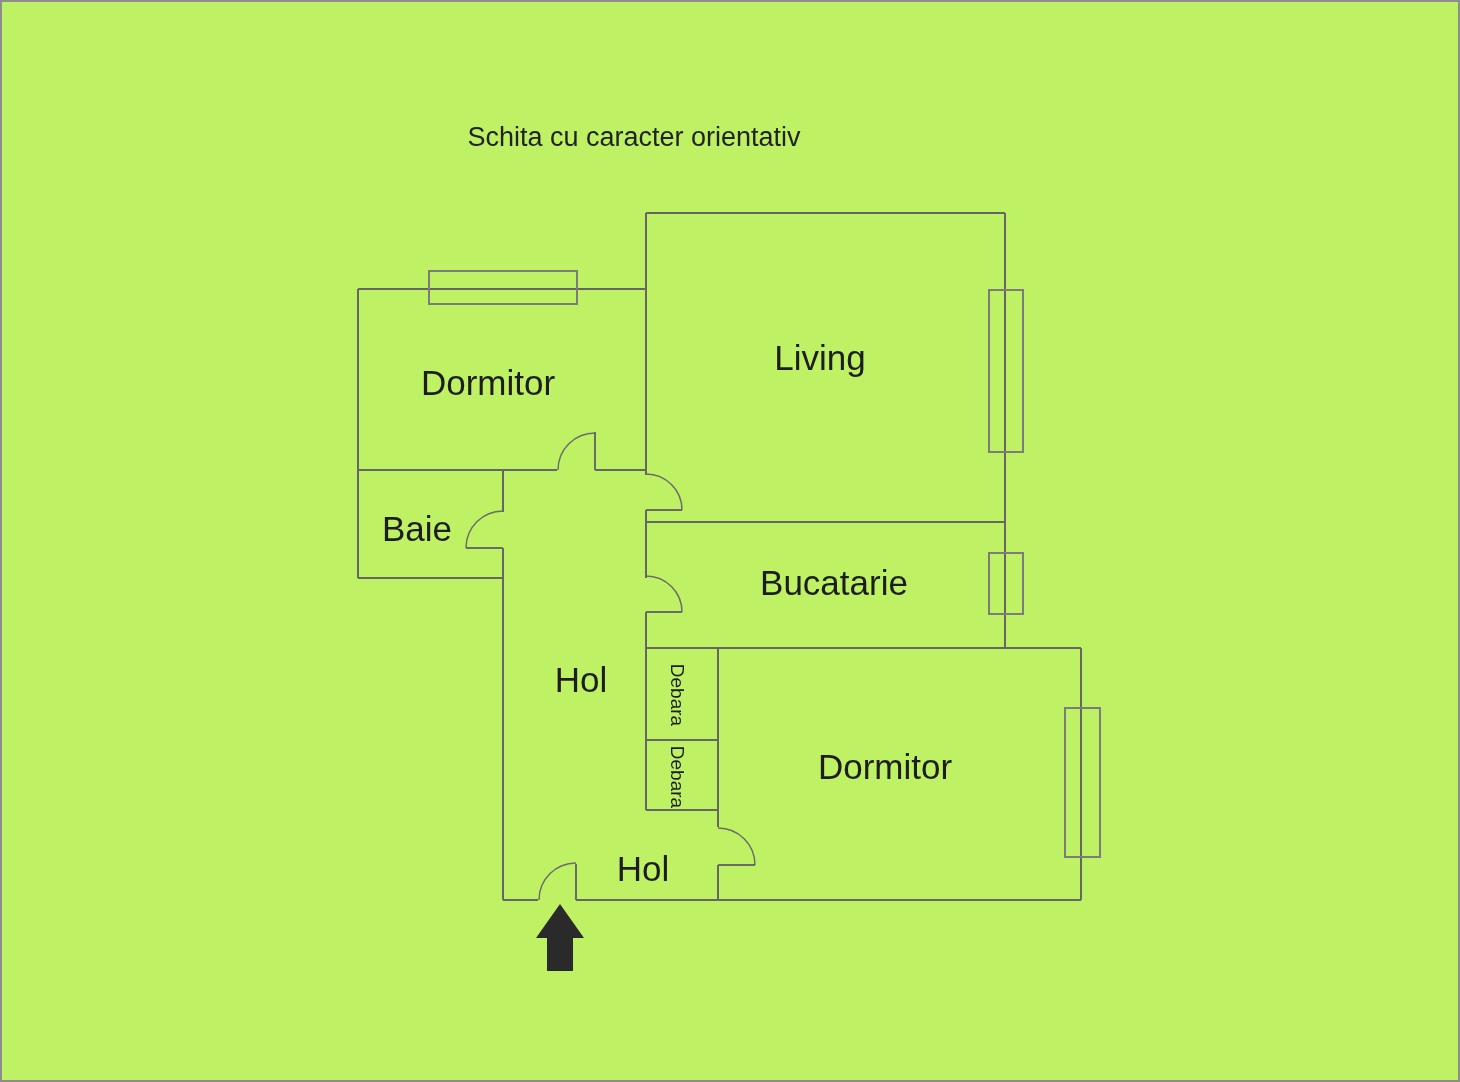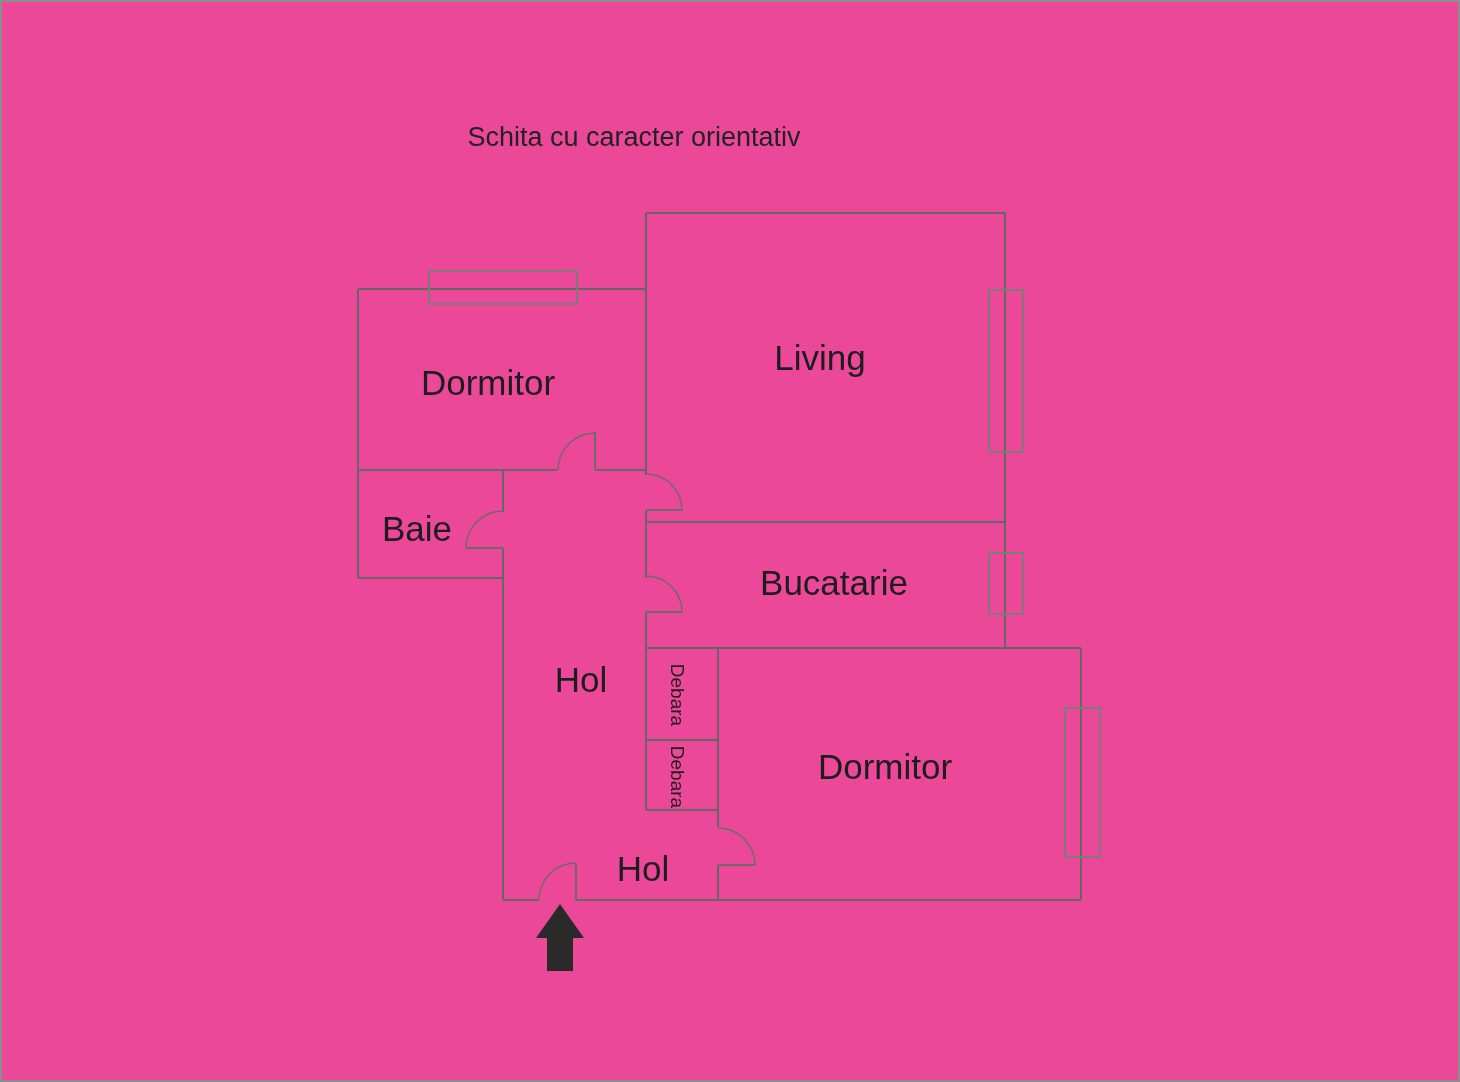--- a/index.html
+++ b/index.html
@@ -1,19 +1,19 @@
 <!DOCTYPE html>
 <html><head>
 <meta charset="utf-8">
 <style>
   html,body{margin:0;padding:0;background:#ffffff;}
   .canvas{
     position:relative;
     width:1460px;height:1082px;
-    background:#ec4899;
+    background:#bef264;
     font-family:"Liberation Sans", sans-serif;
     overflow:hidden;
   }
   svg{position:absolute;left:0;top:0;}
   .wall{stroke:#666666;stroke-width:2;fill:none;stroke-linecap:butt;}
   .leaf{stroke:#6b6b6b;stroke-width:2;fill:none;}
   .arc{stroke:#6b6b6b;stroke-width:1.5;fill:none;}
   .window{stroke:#7c7c7c;stroke-width:2;fill:none;}
   .room-label{
     fill:#1d1d1d;font-size:35px;

